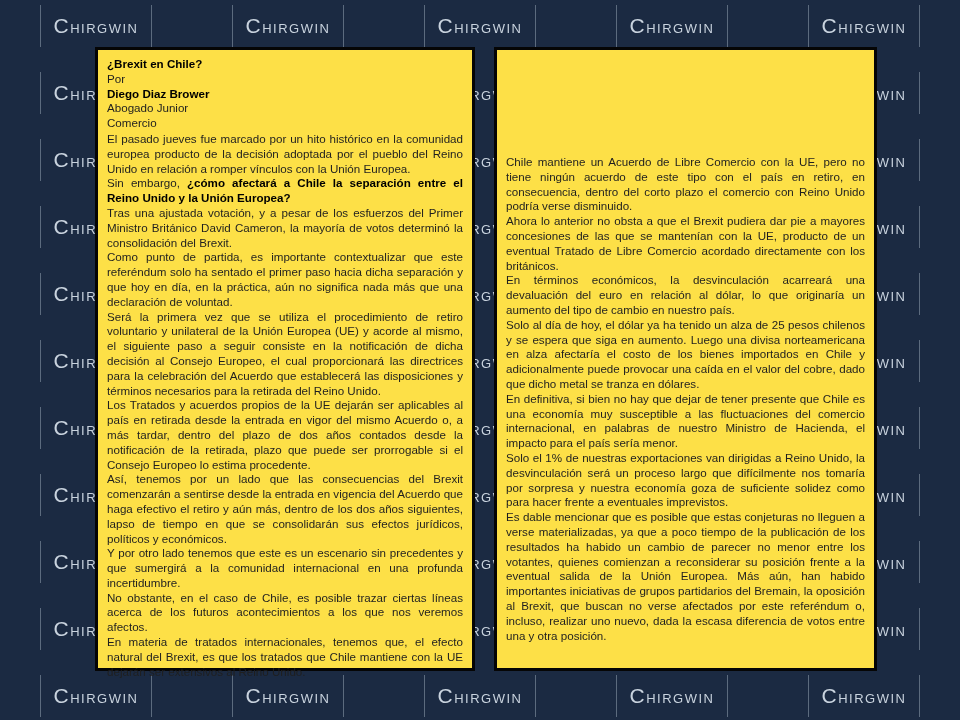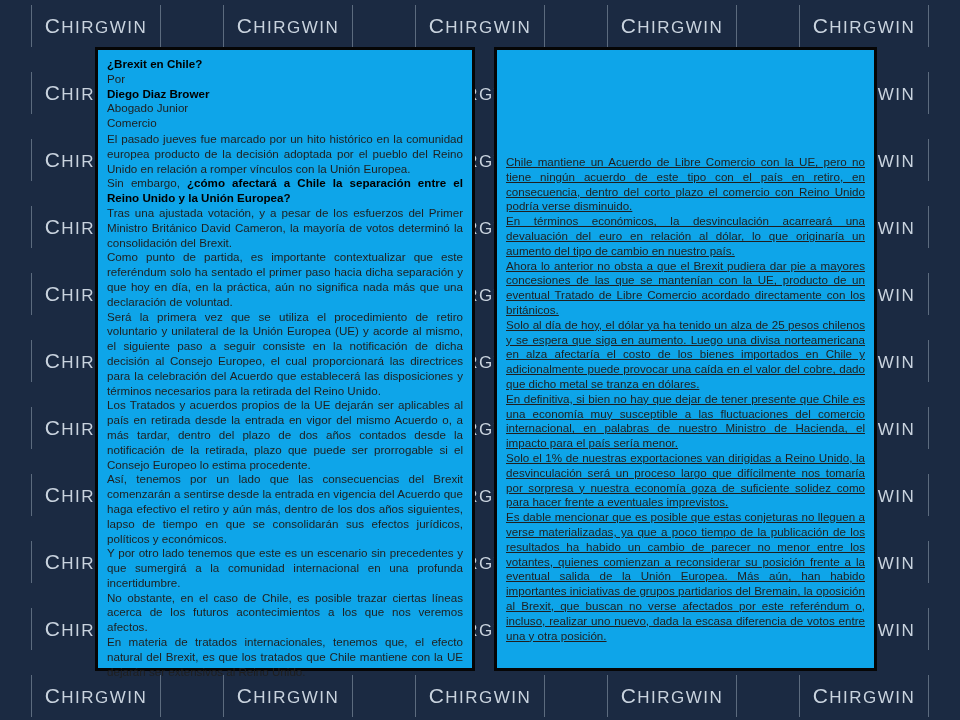--- a/index.html
+++ b/index.html
@@ -38,38 +38,38 @@
     height: 42px;
     background: rgba(201, 213, 226, 0.38);
   }
   .wm-logo {
     color: #c9d3de;
     white-space: nowrap;
     letter-spacing: 1.5px;
     line-height: 1;
   }
   .wm-initial { font-size: 21px; }
-  .wm-rest   { font-size: 17px; }
+  .wm-rest   { font-size: 13px; }
 
   
   .page {
     position: absolute;
     top: 47px;
     height: 624px;
-    background: #0ea5e9;
+    background: #fde047;
     border: 3px solid #050505;
     box-sizing: border-box;
     z-index: 1;
     color: #1f1f1f;
     font-size: 11.6px;
     line-height: 14.8px;
     text-align: justify;
   }
   .page-left  { left: 95px;  width: 380px; padding: 7px 9px 6px 9px; }
-  .page-right { left: 494px; width: 383px; padding: 105px 9px 6px 9px; text-decoration: underline; }
+  .page-right { left: 494px; width: 383px; padding: 105px 9px 6px 9px; }
 
   .hdr-line { white-space: nowrap; text-align: left; }
   .hdr-bold { font-weight: bold; color: #000; }
 
   .body-block { margin-top: 1px; }
   .para { margin: 0; }
   .para b { color: #000; }
 </style>
 </head>
 <body>
@@ -370,20 +370,20 @@
       <p class="para"><span>Así, tenemos por un lado que las consecuencias del Brexit comenzarán a sentirse desde la entrada en vigencia del Acuerdo que haga efectivo el retiro y aún más, dentro de los dos años siguientes, lapso de tiempo en que se consolidarán sus efectos jurídicos, políticos y económicos.</span></p>
       <p class="para"><span>Y por otro lado tenemos que este es un escenario sin precedentes y que sumergirá a la comunidad internacional en una profunda incertidumbre.</span></p>
       <p class="para"><span>No obstante, en el caso de Chile, es posible trazar ciertas líneas acerca de los futuros acontecimientos a los que nos veremos afectos.</span></p>
       <p class="para"><span>En materia de tratados internacionales, tenemos que, el efecto natural del Brexit, es que los tratados que Chile mantiene con la UE dejarán ser extensivos al Reino Unido.</span></p>
     </div>
 </div>
 
 <div class="page page-right">
   <div>
       <p class="para"><span>Chile mantiene un Acuerdo de Libre Comercio con la UE, pero no tiene ningún acuerdo de este tipo con el país en retiro, en consecuencia, dentro del corto plazo el comercio con Reino Unido podría verse disminuido.</span></p>
+      <p class="para"><span>Ahora lo anterior no obsta a que el Brexit pudiera dar pie a mayores concesiones de las que se mantenían con la UE, producto de un eventual Tratado de Libre Comercio acordado directamente con los británicos.</span></p>
       <p class="para"><span>En términos económicos, la desvinculación acarreará una devaluación del euro en relación al dólar, lo que originaría un aumento del tipo de cambio en nuestro país.</span></p>
-      <p class="para"><span>Ahora lo anterior no obsta a que el Brexit pudiera dar pie a mayores concesiones de las que se mantenían con la UE, producto de un eventual Tratado de Libre Comercio acordado directamente con los británicos.</span></p>
       <p class="para"><span>Solo al día de hoy, el dólar ya ha tenido un alza de 25 pesos chilenos y se espera que siga en aumento. Luego una divisa norteamericana en alza afectaría el costo de los bienes importados en Chile y adicionalmente puede provocar una caída en el valor del cobre, dado que dicho metal se tranza en dólares.</span></p>
       <p class="para"><span>En definitiva, si bien no hay que dejar de tener presente que Chile es una economía muy susceptible a las fluctuaciones del comercio internacional, en palabras de nuestro Ministro de Hacienda, el impacto para el país sería menor.</span></p>
       <p class="para"><span>Solo el 1% de nuestras exportaciones van dirigidas a Reino Unido, la desvinculación será un proceso largo que difícilmente nos tomaría por sorpresa y nuestra economía goza de suficiente solidez como para hacer frente a eventuales imprevistos.</span></p>
       <p class="para"><span>Es dable mencionar que es posible que estas conjeturas no lleguen a verse materializadas, ya que a poco tiempo de la publicación de los resultados ha habido un cambio de parecer no menor entre los votantes, quienes comienzan a reconsiderar su posición frente a la eventual salida de la Unión Europea. Más aún, han habido importantes iniciativas de grupos partidarios del Bremain, la oposición al Brexit, que buscan no verse afectados por este referéndum o, incluso, realizar uno nuevo, dada la escasa diferencia de votos entre una y otra posición.</span></p>
     </div>
 </div>
 
 </body></html>

